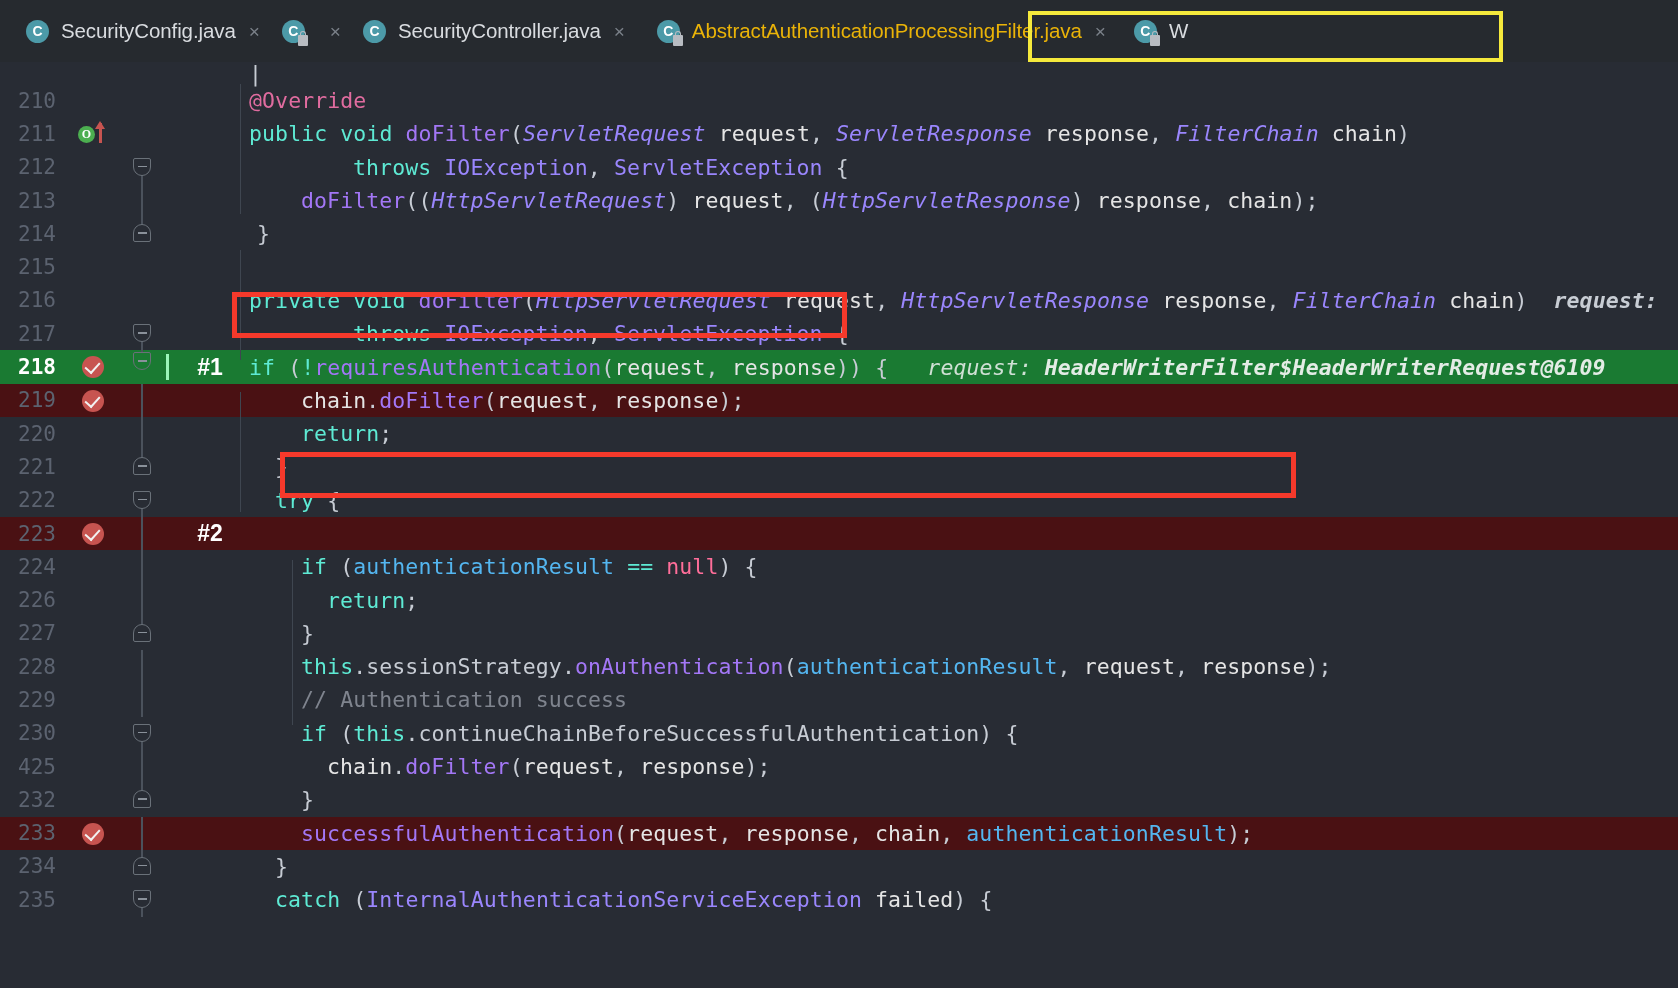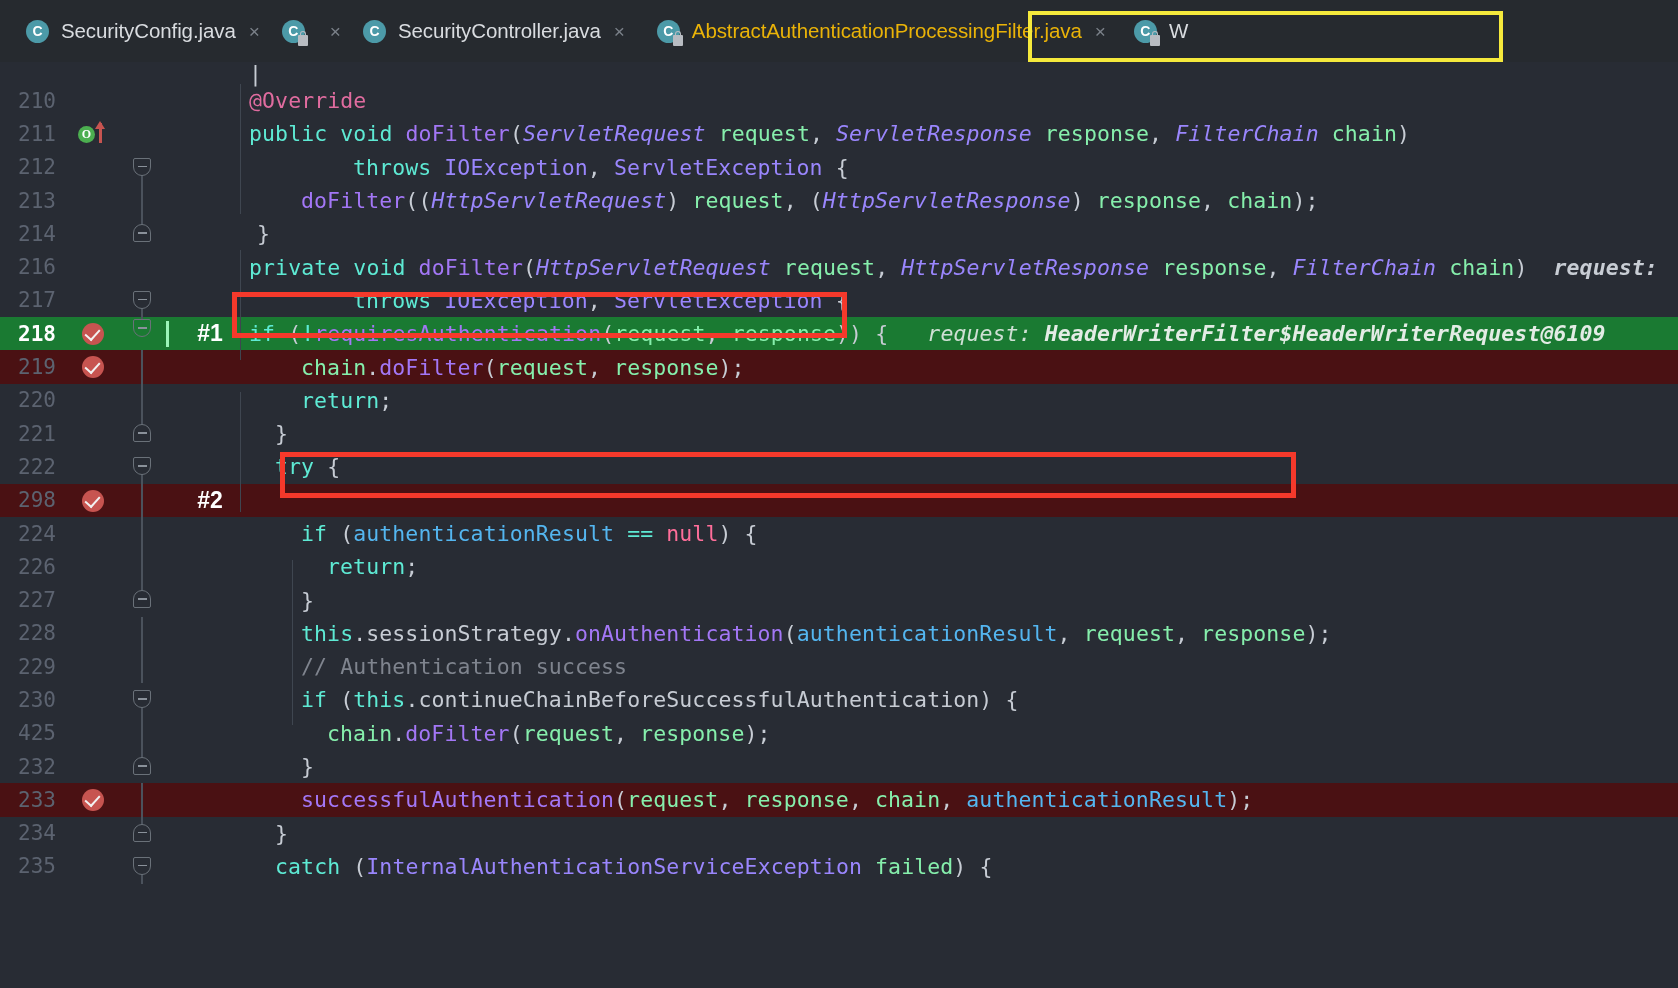--- a/index.html
+++ b/index.html
@@ -249,21 +249,21 @@
     width: 1.4px;
     background: #3f4650;
     z-index: 1;
   }
 
   
   .kw   { color: #5eead4; }           
   .typ  { color: #9a86fd; font-style: italic; }  
   .typp { color: #9a86fd; }           
   .mth  { color: #a377f6; }           
-  .par  { color: #86efac; }           
+  .par  { color: #e5e5e5; }           
   .var  { color: #54b6f0; }           
   .ann  { color: #e06c9f; }           
   .cmt  { color: #7f848e; }           
   .pun  { color: #c7ccd4; }
   .lit  { color: #ff6e9a; }           
   .fld  { color: #c7ccd4; }
   .hint {
     color: #c8cdd4;
     font-style: italic;
     font-weight: bold;
@@ -395,20 +395,28 @@
       <div class="gutter-icons"></div>
       <div class="gutter-fold">
         <span class="fold-line" style="top:0;height:16px;"></span>
         <span class="fold-box up"></span>
       </div>
       <div class="caret-col"></div>
       <div class="marker"></div>
       <div class="code" style="padding-left:10px;"><span class="pun">}</span></div>
     </div>
 
+    <div class="row">
+      <div class="gutter-num">215</div>
+      <div class="gutter-icons"></div>
+      <div class="gutter-fold"></div>
+      <div class="caret-col"></div>
+      <div class="marker"></div>
+      <div class="code"></div>
+    </div>
 
     <div class="row">
       <div class="gutter-num">216</div>
       <div class="gutter-icons"></div>
       <div class="gutter-fold"></div>
       <div class="caret-col"></div>
       <div class="marker"></div>
       <div class="code"><span class="kw">private</span> <span class="kw">void</span> <span class="mth">doFilter</span><span class="pun">(</span><span class="typ">HttpServletRequest</span> <span class="par">request</span><span class="pun">,</span> <span class="typ">HttpServletResponse</span> <span class="par">response</span><span class="pun">,</span> <span class="typ">FilterChain</span> <span class="par">chain</span><span class="pun">)</span>&nbsp;&nbsp;<span class="hint">request:</span></div>
     </div>
 
@@ -482,21 +490,21 @@
       <div class="gutter-fold">
         <span class="fold-line" style="top:16px;height:18px;"></span>
         <span class="fold-box down"></span>
       </div>
       <div class="caret-col"></div>
       <div class="marker"></div>
       <div class="code" style="padding-left:28px;"><span class="kw">try</span> <span class="pun">{</span></div>
     </div>
 
     <div class="row bp">
-      <div class="gutter-num">298</div>
+      <div class="gutter-num">223</div>
       <div class="gutter-icons">
         <span class="bp-dot"></span>
       </div>
       <div class="gutter-fold">
           <span class="fold-line"></span>
         </div>
       <div class="caret-col"></div>
       <div class="marker">#2</div>
     </div>
 

